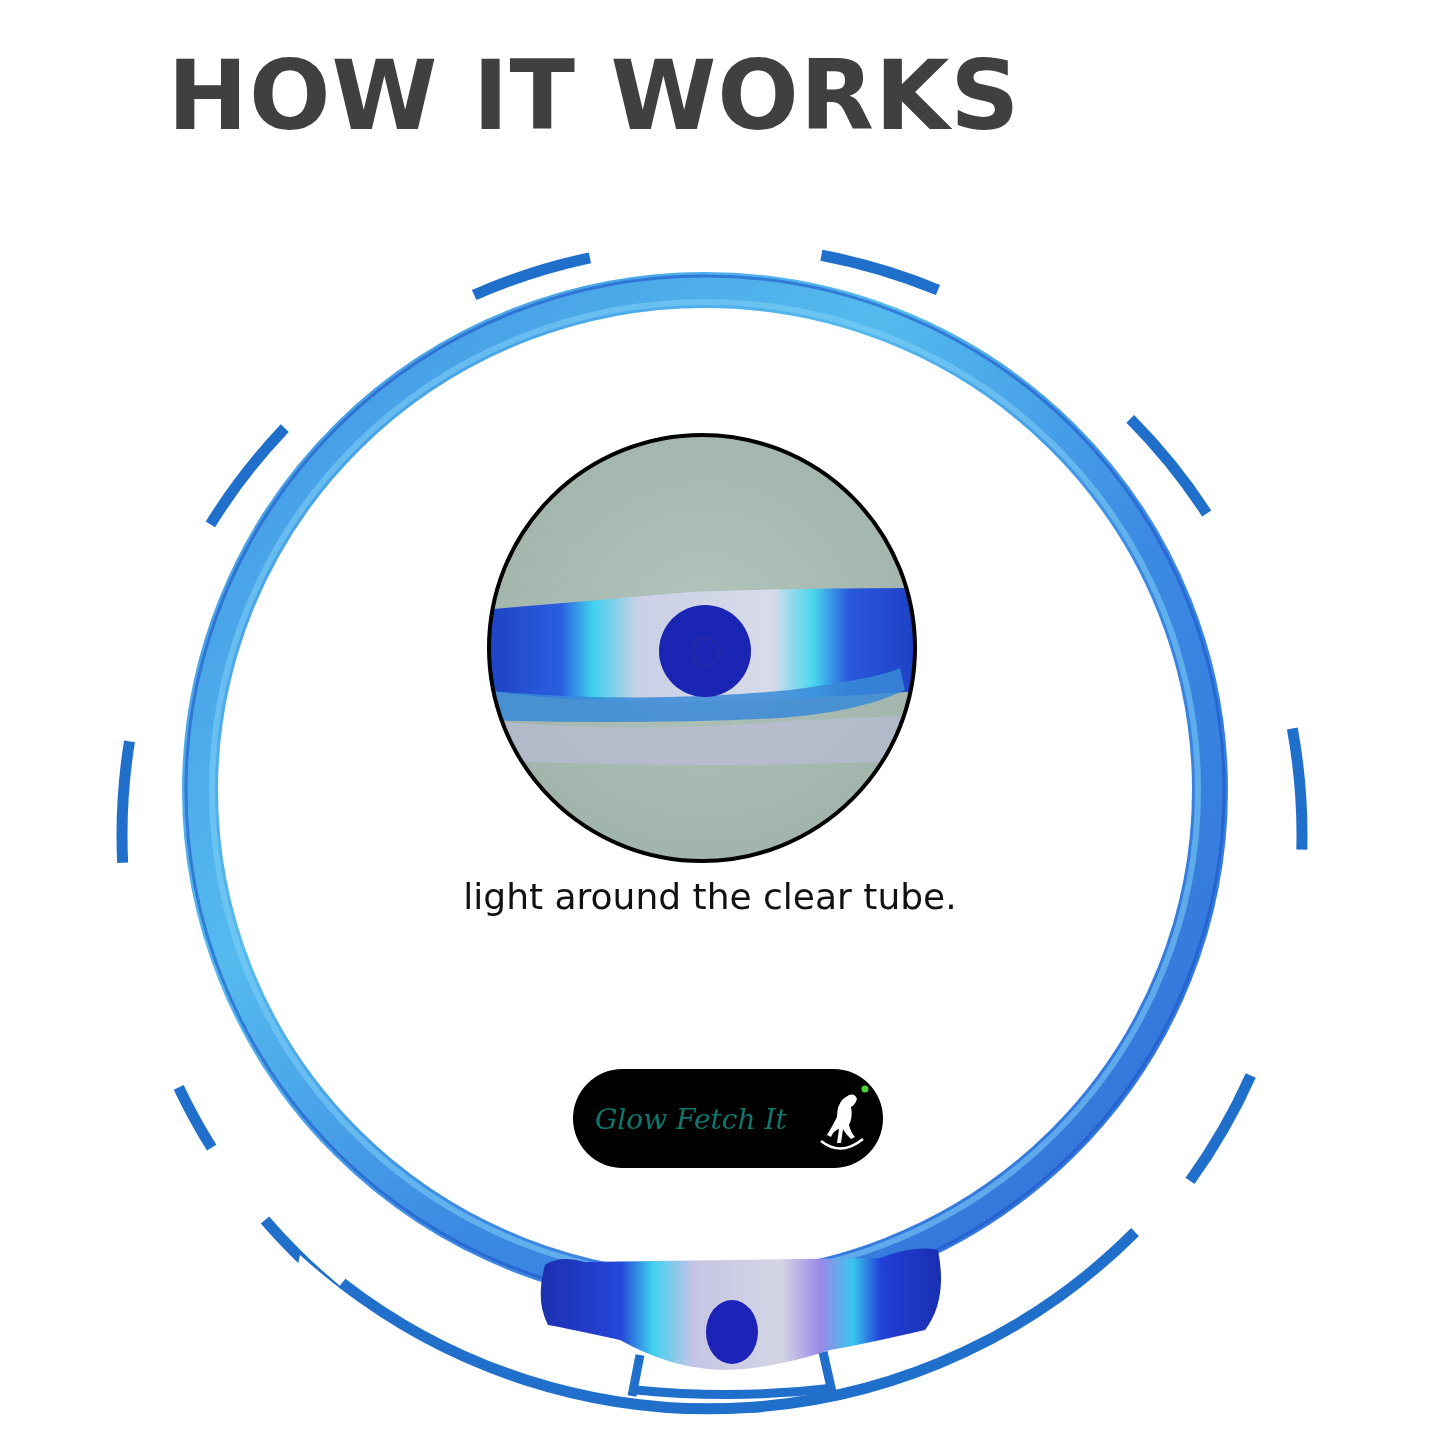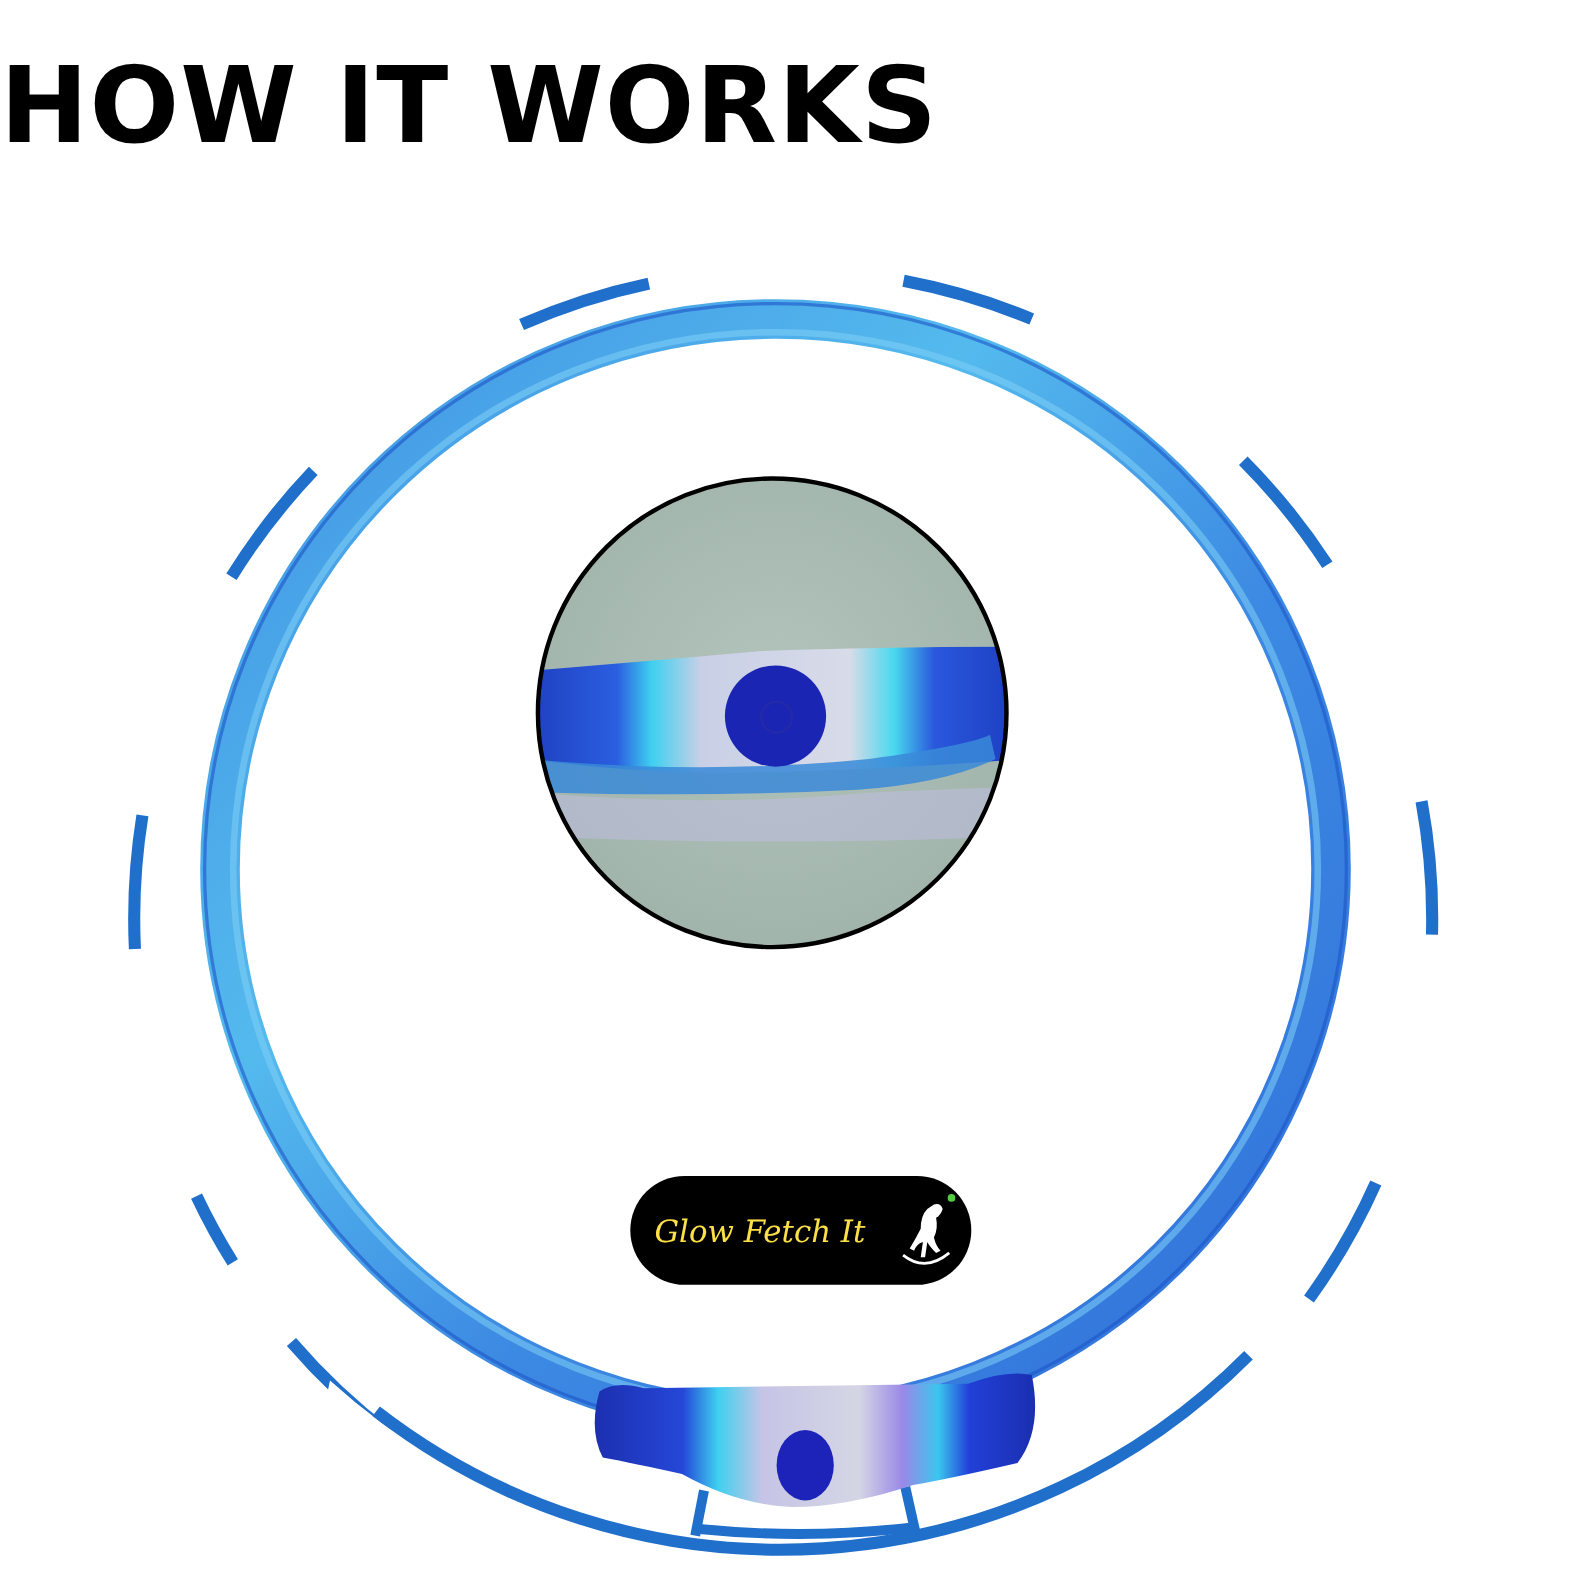--- a/index.html
+++ b/index.html
@@ -1,35 +1,35 @@
 <!DOCTYPE html>
 <html><head>
 <meta charset="utf-8">
 <style>
   html, body { margin: 0; padding: 0; background: #ffffff; }
   body { width: 1445px; height: 1445px; position: relative; overflow: hidden; font-family: "Liberation Sans", sans-serif; }
   .title {
-    position: absolute; left: 0; top: 48px; width: 1188px; text-align: left;
+    position: absolute; left: 0; top: 48px; width: 1188px; text-align: center;
     font-family: "DejaVu Sans", sans-serif; font-weight: bold; font-size: 96px;
-    letter-spacing: 1px; color: #000000; line-height: 1;
+    letter-spacing: 1px; color: #404040; line-height: 1;
   }
   svg.art { position: absolute; left: 0; top: 0; }
   .caption {
     position: absolute; left: 380px; top: 872px; width: 660px; text-align: center;
     font-family: "DejaVu Sans", sans-serif; font-size: 36px; line-height: 49px; color: #111111;
   }
   .caption span { display: block; }
   .logo {
     position: absolute; left: 573px; top: 1069px; width: 310px; height: 99px;
     background: #000000; border-radius: 50px; box-sizing: border-box;
   }
   .logo-text {
     position: absolute; left: 22px; top: 34px;
     font-family: "DejaVu Serif", serif; font-style: italic; font-size: 28px;
-    color: #fde047; white-space: nowrap;
+    color: #0f766e; white-space: nowrap;
   }
   .logo-icon { position: absolute; left: 238px; top: 12px; width: 62px; height: 78px; }
 </style>
 </head>
 <body>
 
 <div class="title">HOW IT WORKS</div>
 
 <svg class="art" width="1445" height="1445" viewBox="0 0 1445 1445">
   <defs>
@@ -101,20 +101,21 @@
       <path d="M 480 690 Q 640 705 790 690 Q 880 678 900 668 L 905 690 Q 860 712 780 718 Q 640 725 480 720 Z" fill="#3a8ad8" opacity="0.85"></path>
       <path d="M 480 720 Q 640 735 800 720 L 930 715 L 930 760 Q 700 770 480 760 Z" fill="#c0bee0" opacity="0.55"></path>
       <ellipse cx="705" cy="651" rx="46" ry="46" fill="#1b25b4"></ellipse>
       <circle cx="706" cy="652" r="14" fill="none" stroke="#2a2fa0" stroke-width="2" opacity="0.6"></circle>
     </g>
     <circle cx="702" cy="648" r="213" fill="none" stroke="#000000" stroke-width="4"></circle>
   </g>
 </svg>
 
 <div class="caption">
+  <span>light around the clear tube.</span>
 </div>
 
 <div class="logo">
   <span class="logo-text">Glow Fetch It</span>
   <svg class="logo-icon" viewBox="0 0 62 78">
     <circle cx="54" cy="8" r="3.5" fill="#4fcf3c"></circle>
     <path d="M 38 14 Q 44 12 46 18 Q 44 24 40 26 Q 42 36 38 44 Q 40 52 44 56 L 40 58 Q 34 52 32 48 L 30 62 L 26 62 L 28 48 Q 22 50 20 56 L 16 54 Q 22 44 26 36 Q 26 24 32 18 Z" fill="#ffffff"></path>
     <path d="M 10 60 Q 30 76 52 58" fill="none" stroke="#ffffff" stroke-width="2.5"></path>
   </svg>
 </div>

